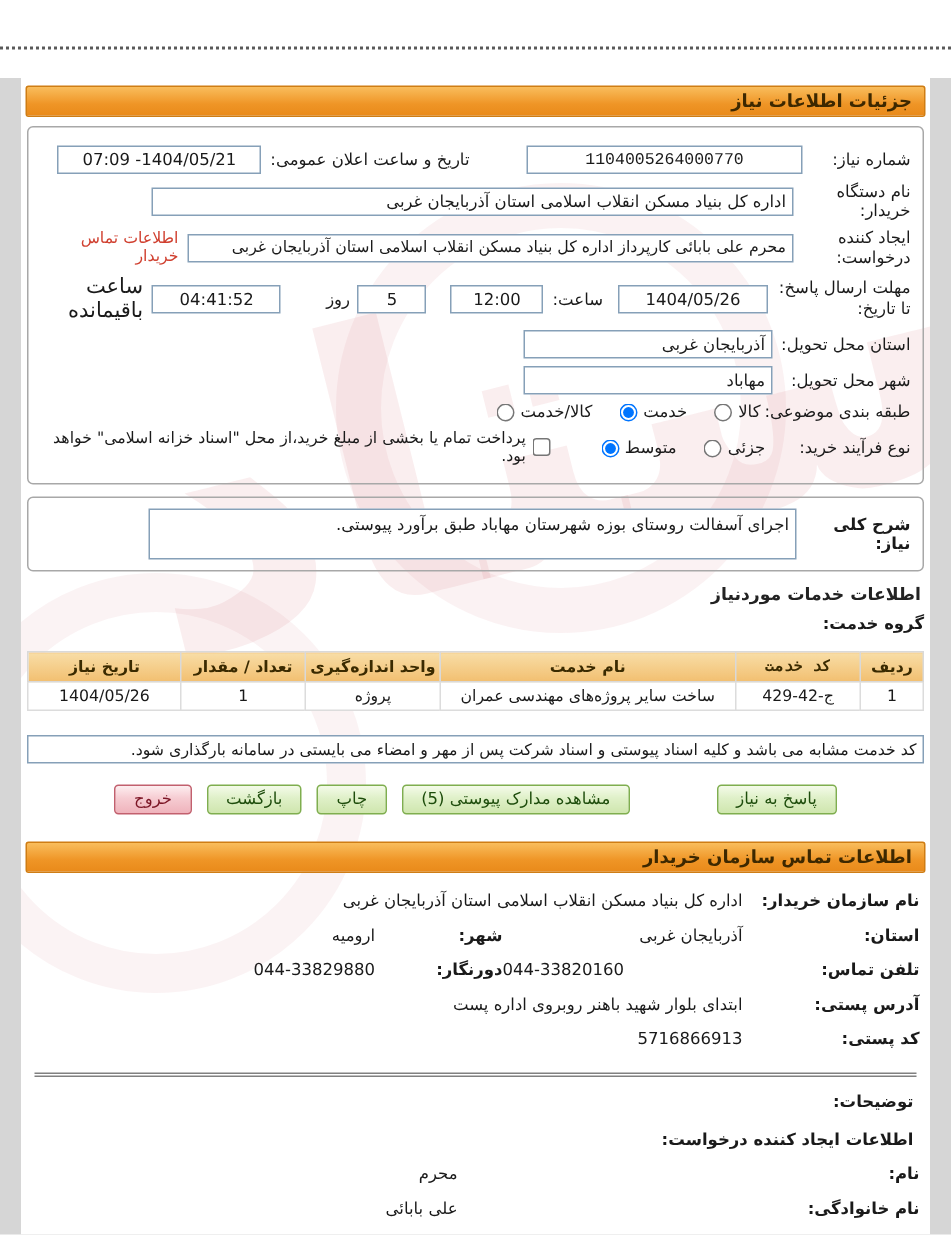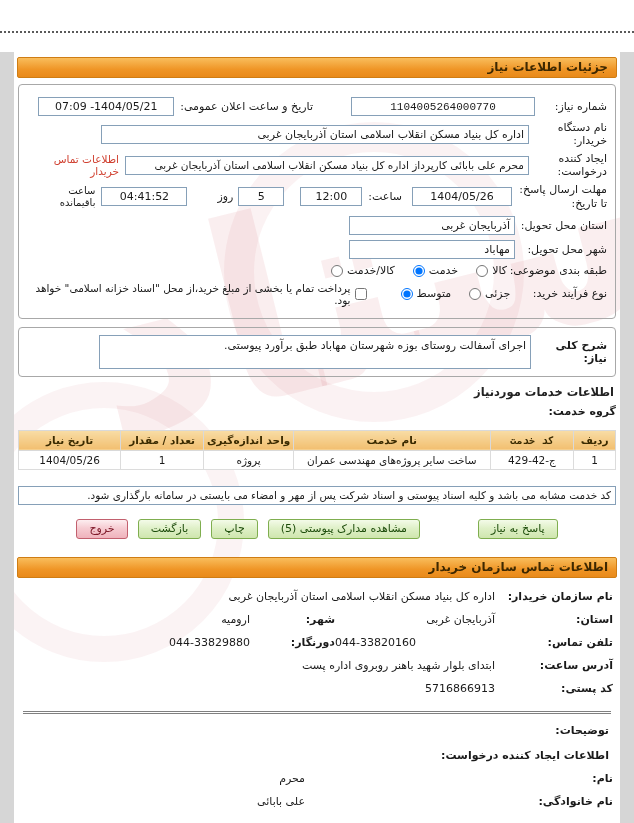--- a/index.html
+++ b/index.html
@@ -47,21 +47,21 @@
   .lbl-creator { width:78px; }
   .box-creator { flex:1; font-size:10.5px; }
   .link-contact { width:92px; margin-right:6px; color:#d04030; font-size:10.5px; cursor:pointer; }
   .lbl-deadline { width:95px; line-height:1.25; }
   .box-date { width:100px; }
   .lbl-hour { margin-right:10px; }
   .box-time { width:62px; margin-right:6px; }
   .box-days { width:46px; margin-right:16px; }
   .lbl-days { margin-right:5px; }
   .box-remaining { width:86px; margin-right:30px; }
-  .lbl-remaining { width:64px; margin-right:6px; font-size:10px; line-height:1.15; }
+  .lbl-remaining { width:64px; margin-right:6px; font-size:14px; line-height:1.15; }
   .lbl-loc { width:92px; }
   .box-loc { width:166px; }
   .lbl-cat { width:100px; }
   .opt-pair { display:flex; align-items:flex-end; margin-left:18px; }
   .opt-pair input { margin:0 4px 0 0; width:12px; height:12px; }
   .chk-pair { display:flex; align-items:center; font-size:10.5px; }
   .chk-pair input { margin:0 0 0 4px; width:12px; height:12px; }
 
   .lbl-desc { width:76px; font-weight:bold; align-self:flex-start; margin-top:4px; }
   .box-desc { flex:1; margin-left:72px; height:34px; align-items:flex-start; padding-top:3px; }
@@ -265,21 +265,21 @@
       </div>
 
       <div class="crow">
         <span class="clabel">تلفن تماس:</span>
         <span class="cval cval-w ltr">044-33820160</span>
         <span class="clabel2">دورنگار:</span>
         <span class="cval ltr">044-33829880</span>
       </div>
 
       <div class="crow">
-        <span class="clabel">آدرس ساعت:</span>
+        <span class="clabel">آدرس پستی:</span>
         <span class="cval">ابتدای بلوار شهید باهنر روبروی اداره پست</span>
       </div>
 
       <div class="crow">
         <span class="clabel">کد پستی:</span>
         <span class="cval ltr">5716866913</span>
       </div>
 
       <div class="hr2"></div>
 

